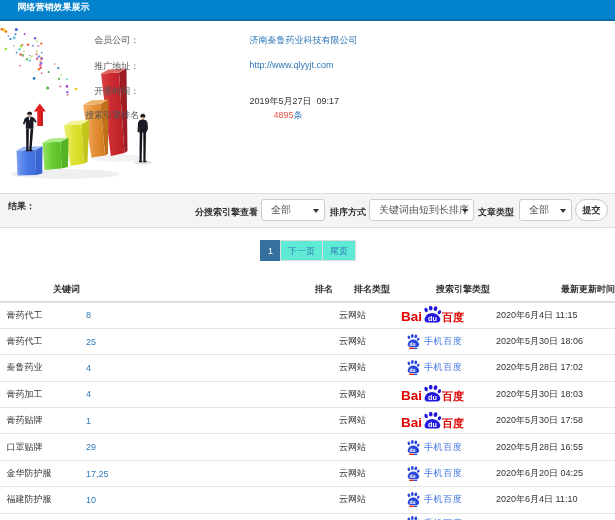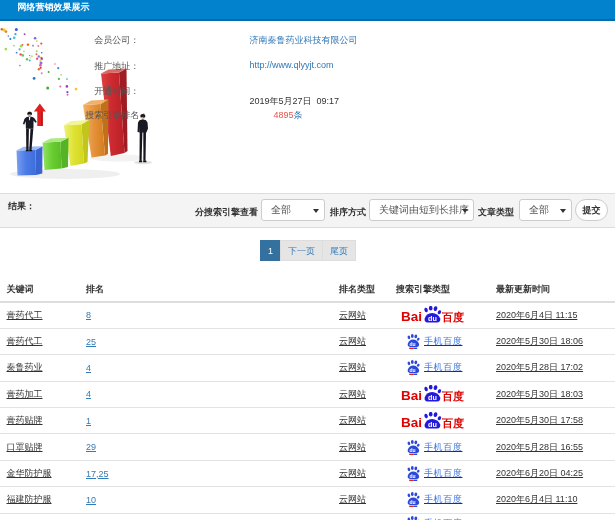--- a/index.html
+++ b/index.html
@@ -21,27 +21,27 @@
 .sel { position:absolute; top:5px; height:22px; background:#fff; border:1px solid #ccc;
   border-radius:3px; font-size:10px; color:#555; line-height:20px; padding-left:9px; }
 .sel .arr { position:absolute; right:5px; top:9px; width:0; height:0;
   border-left:3px solid transparent; border-right:3px solid transparent;
   border-top:4px solid #333; }
 .btn { position:absolute; top:5px; height:22px; background:#fff; border:1px solid #ccc;
   border-radius:11px; font-size:9px; font-weight:bold; color:#333; text-align:center;
   line-height:20px; }
 .pag { position:absolute; top:240px; left:261px; height:21px; }
 .pag span { float:left; height:21px; line-height:20px; font-size:9px;
-  border:1px solid #ddd; background:#e5e5e5; color:#337ab7; padding:0 7px; margin-left:-1px; }
+  border:1px solid #ddd; background:#5eead4; color:#337ab7; padding:0 7px; margin-left:-1px; }
 .pag span.act { background:#34719f; border-color:#34719f; color:#fff; }
 table.t { position:absolute; top:278px; left:0; width:615px; border-collapse:collapse;
   font-size:9px; color:#333; table-layout:fixed; }
-table.t th { text-align:left; font-weight:bold; padding:0 0 0 6px; height:24px;
+table.t th { text-align:right; font-weight:bold; padding:0 0 0 6px; height:24px;
   border-bottom:2px solid #ddd; vertical-align:middle; }
-table.t td { height:26.4px; border-bottom:1px solid #e3e3e3; vertical-align:middle; padding:0 0 0 6px;text-decoration:underline; }
+table.t td { height:26.4px; border-bottom:1px solid #e3e3e3; vertical-align:middle; padding:0 0 0 6px; }
 .c1 { padding-left:6.5px !important; }
 .rank { color:#337ab7; }
 </style>
 </head>
 <body>
 <div class="hdr">网络营销效果展示</div>
 <div class="top">
   <svg class="chart" width="165" height="172" viewBox="0 0 165 172">
 <defs>
 <linearGradient id="gR" x1="0" y1="0" x2="1" y2="0">

